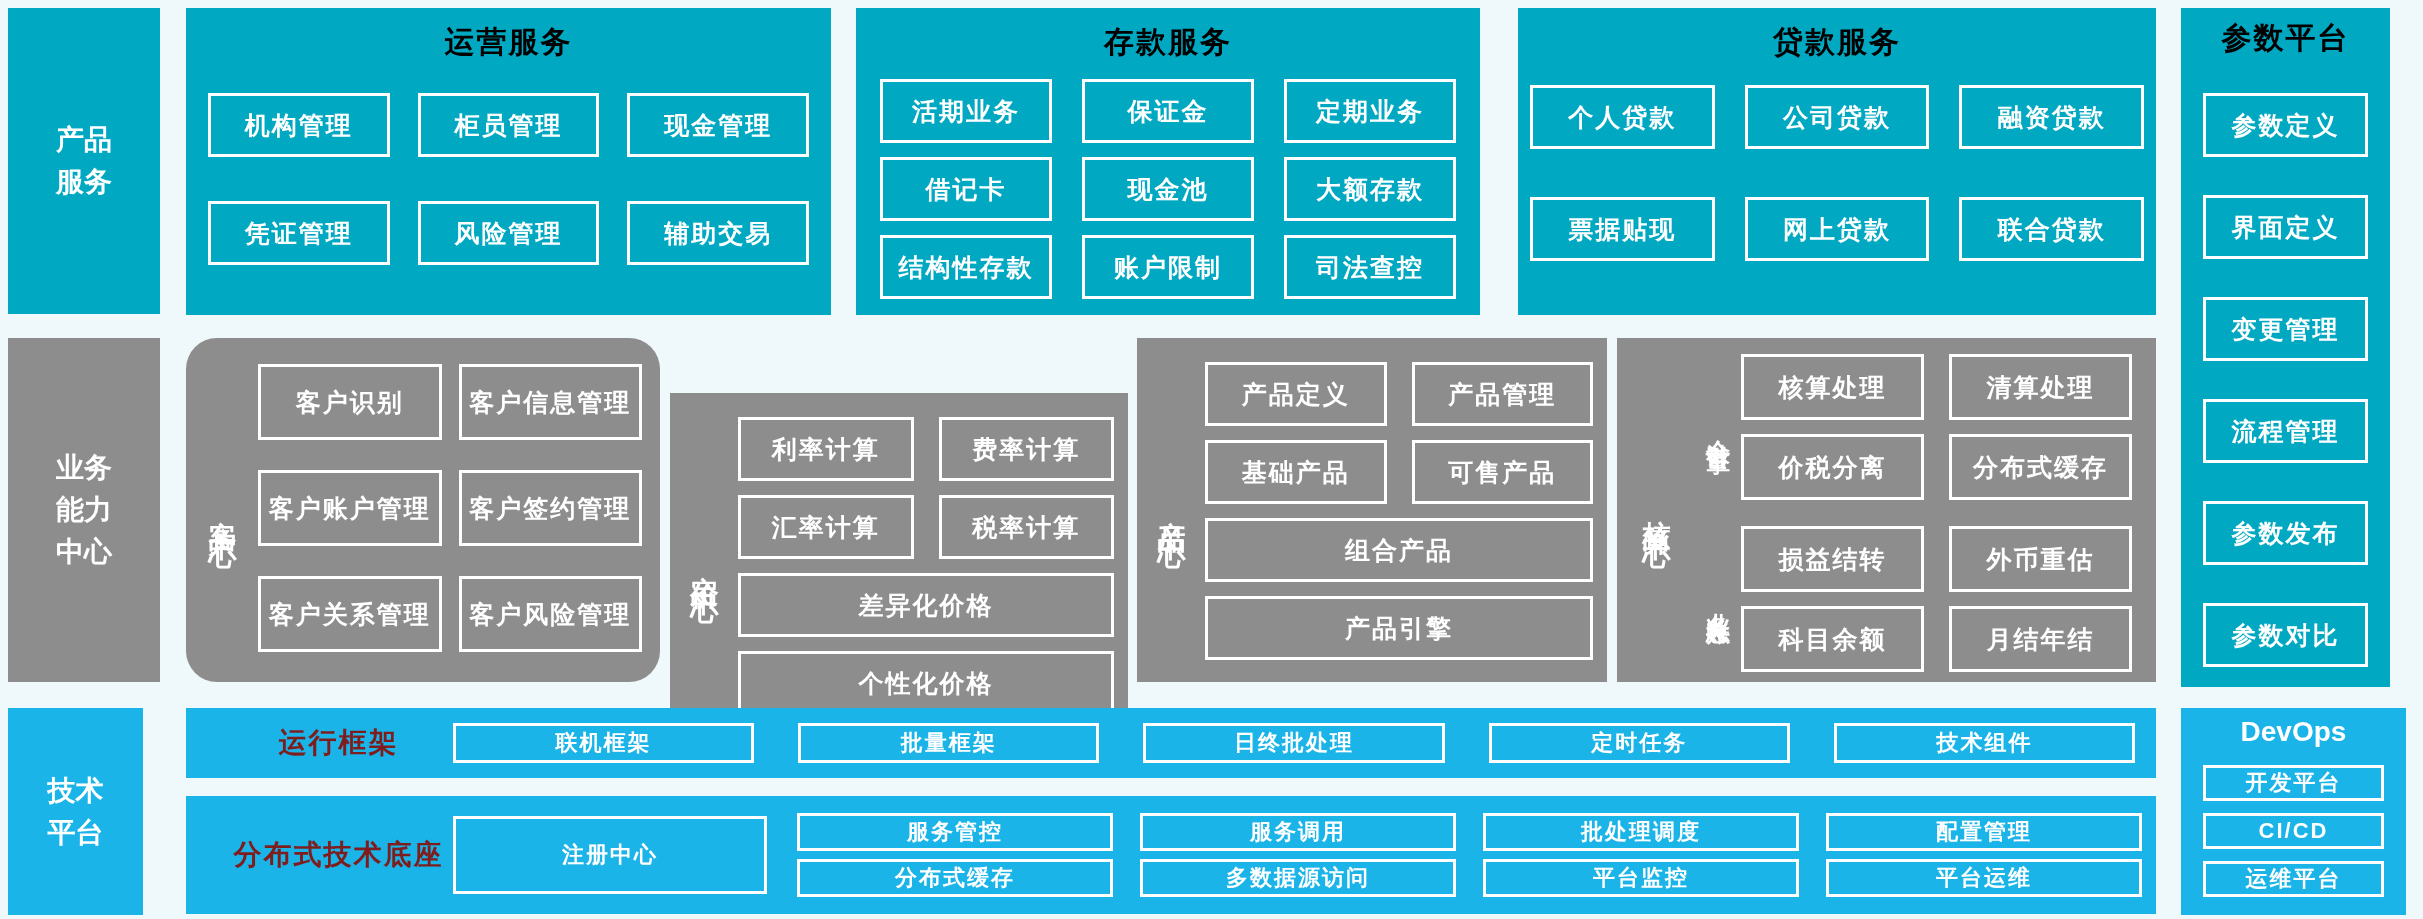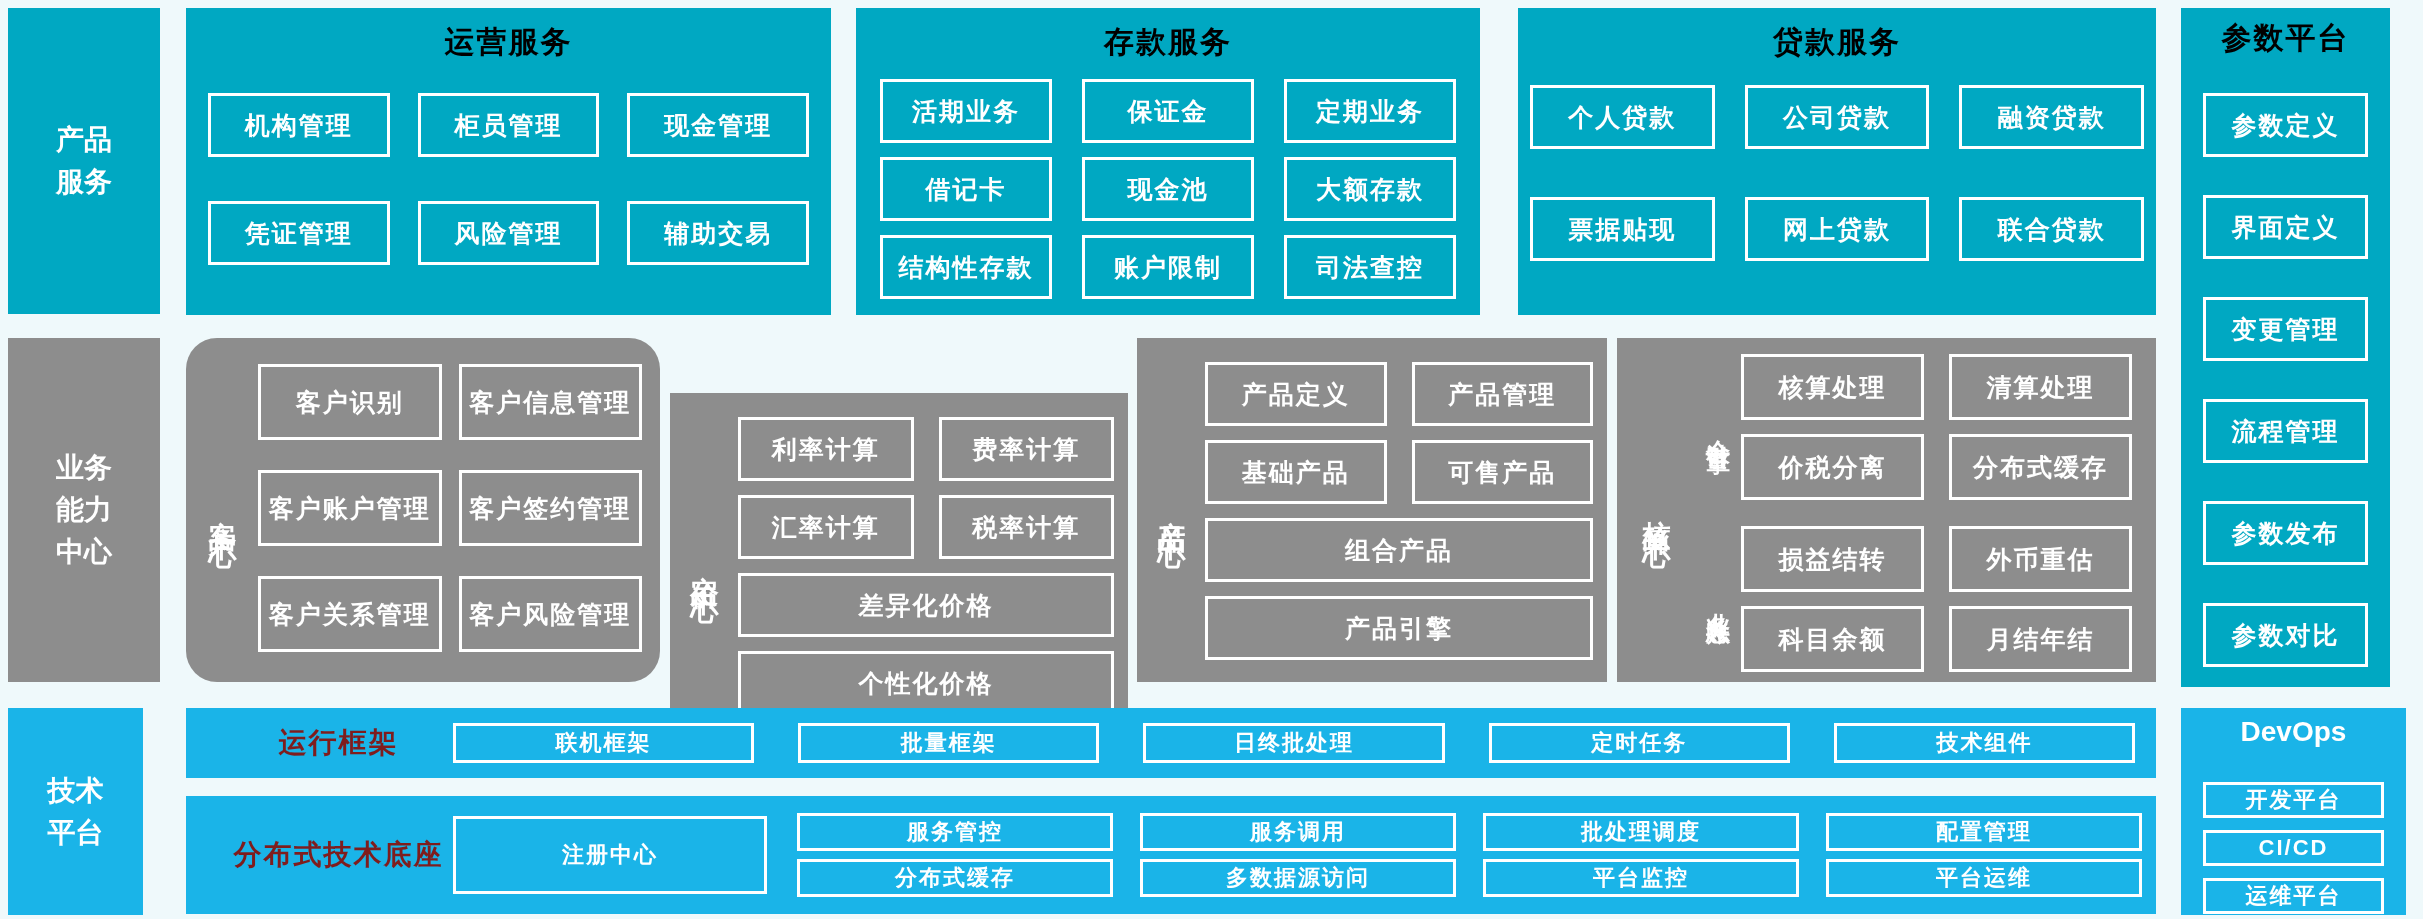--- a/index.html
+++ b/index.html
@@ -113,21 +113,21 @@
     column-gap:27px; row-gap:8px; margin-left:30px; padding-right:14px;
   }
   .grid-dist .box { height:38px; font-size:22px; }
 
   .devops-title {
     color:#fff; font-weight:bold; font-size:28px;
     text-align:center; margin-top:8px;
   }
   .grid-devops {
     display:grid; grid-template-columns:1fr;
-    row-gap:12px; padding:0 22px; margin-top:34px;
+    row-gap:12px; padding:0 22px; margin-top:17px;
   }
   .grid-devops .box { height:36px; font-size:22px; }
 </style>
 </head>
 <body>
 
 <div class="stage">
 
   <div class="block teal side-label" style="left:8px; top:8px; width:152px; height:306px;">产品
 服务</div>

